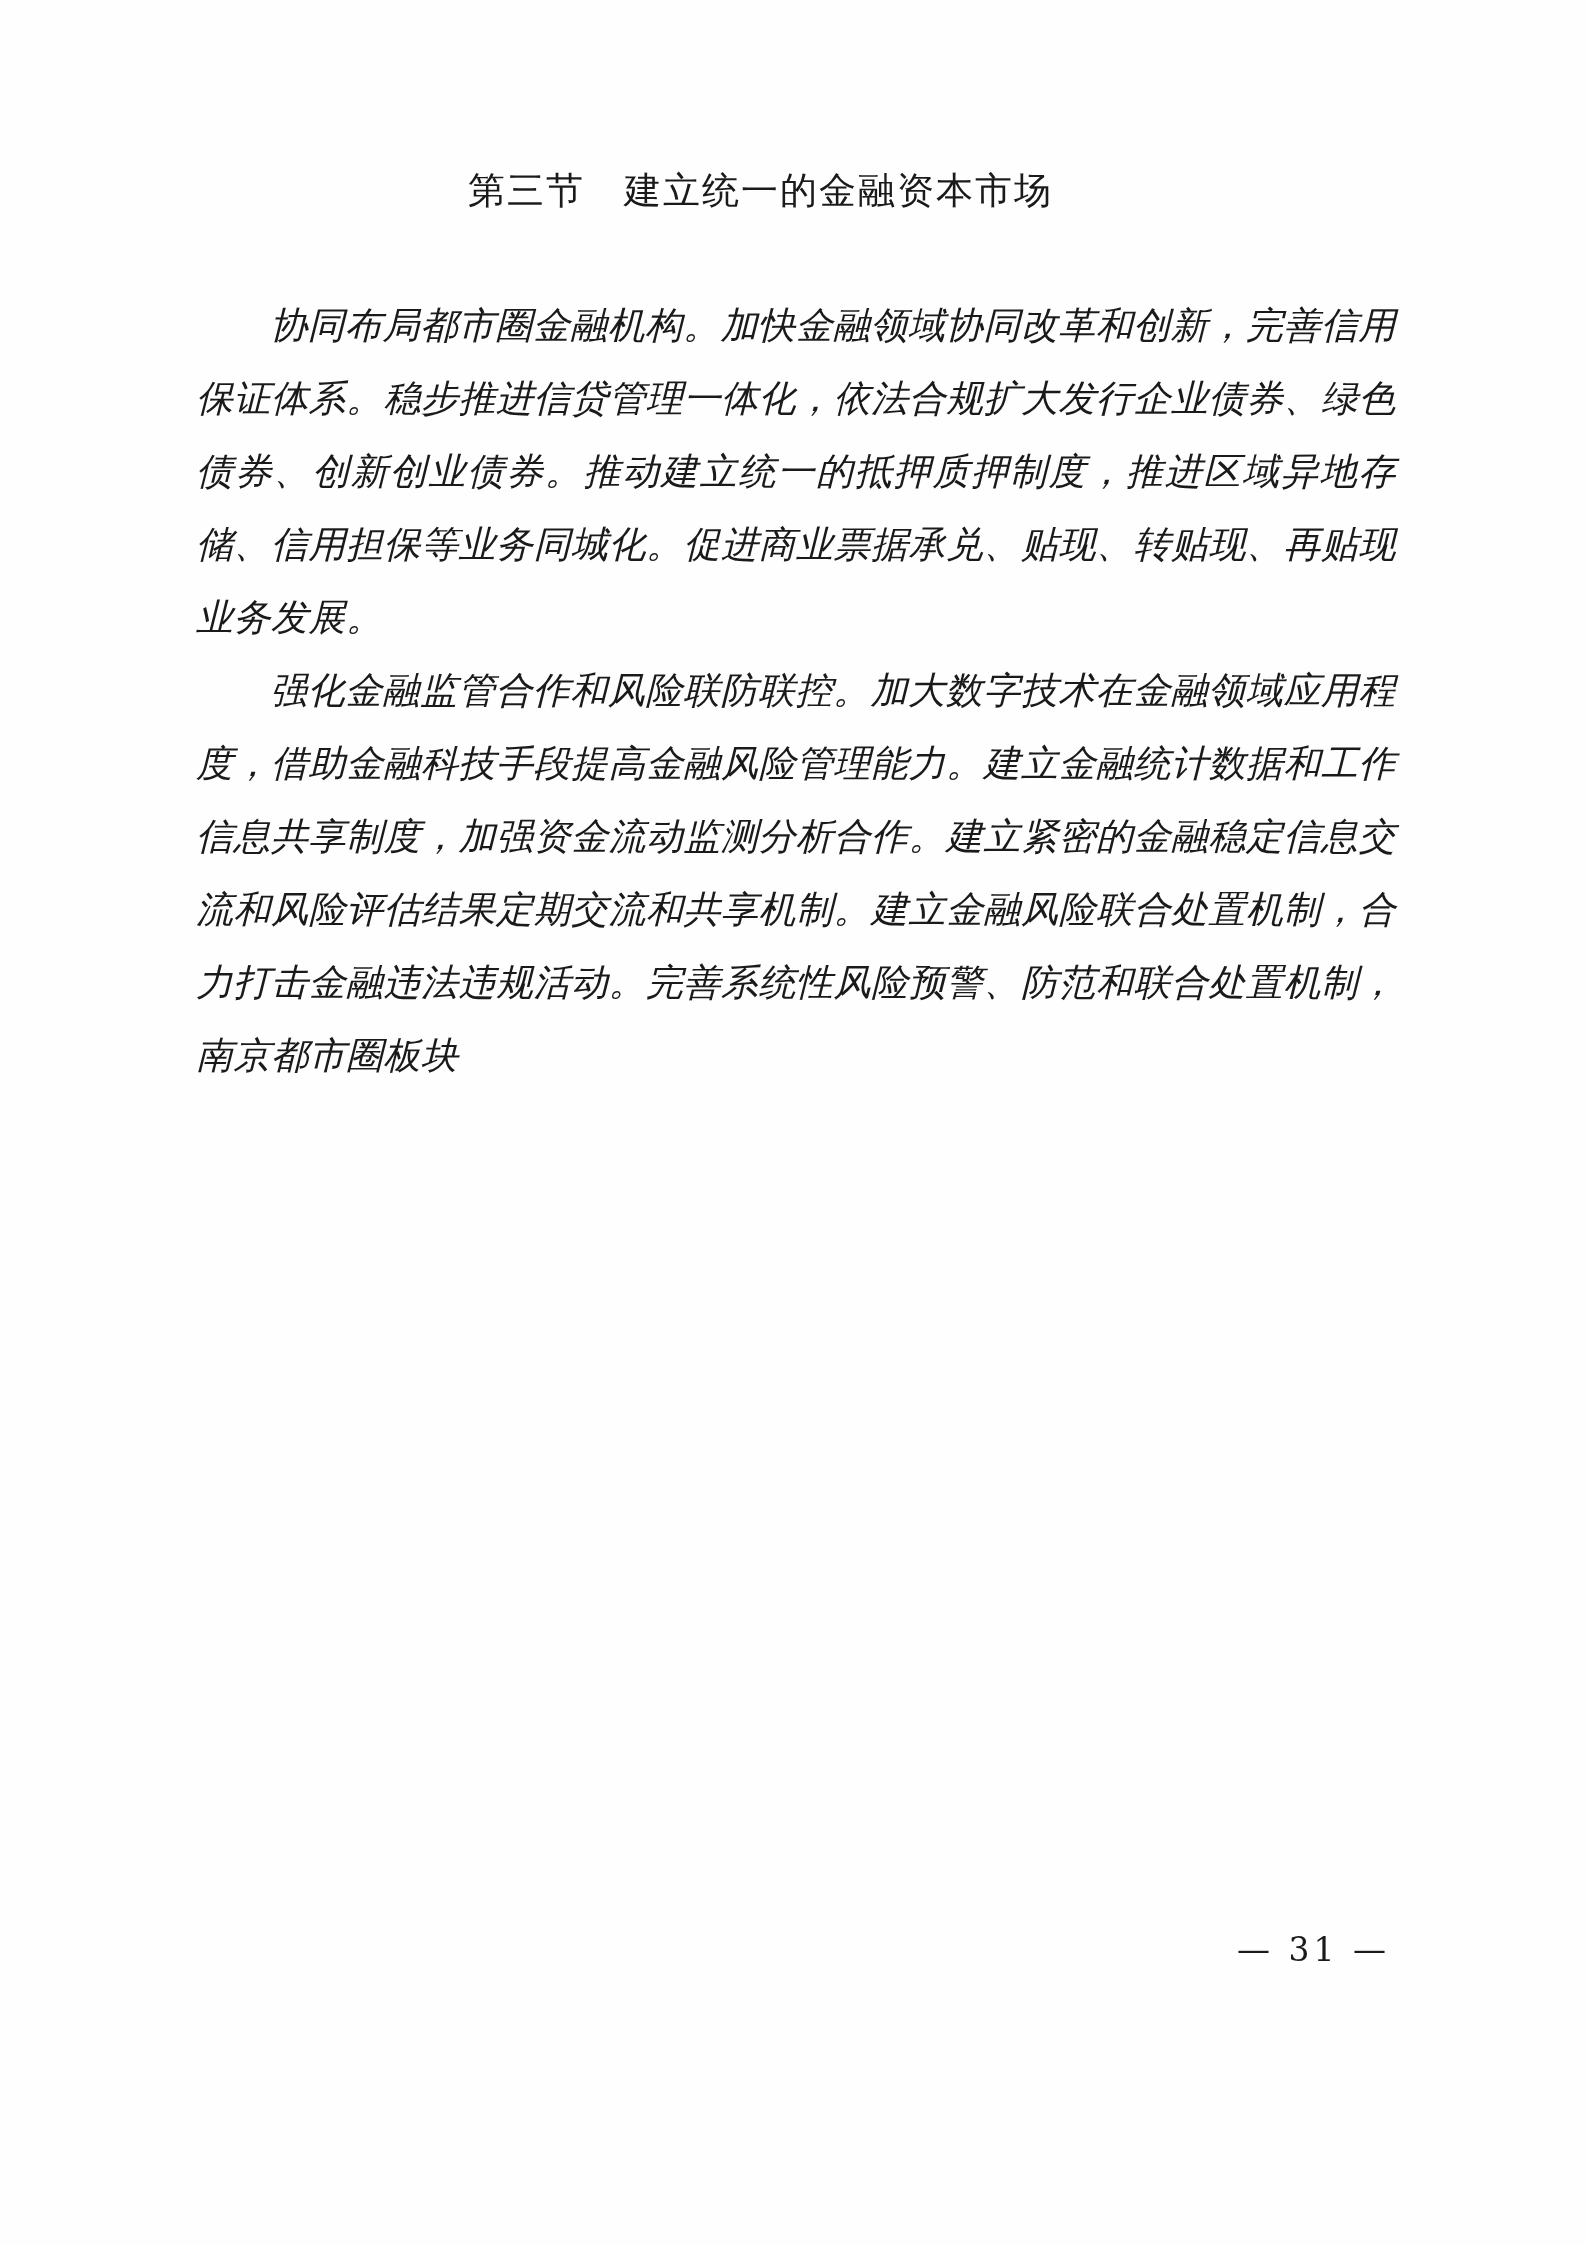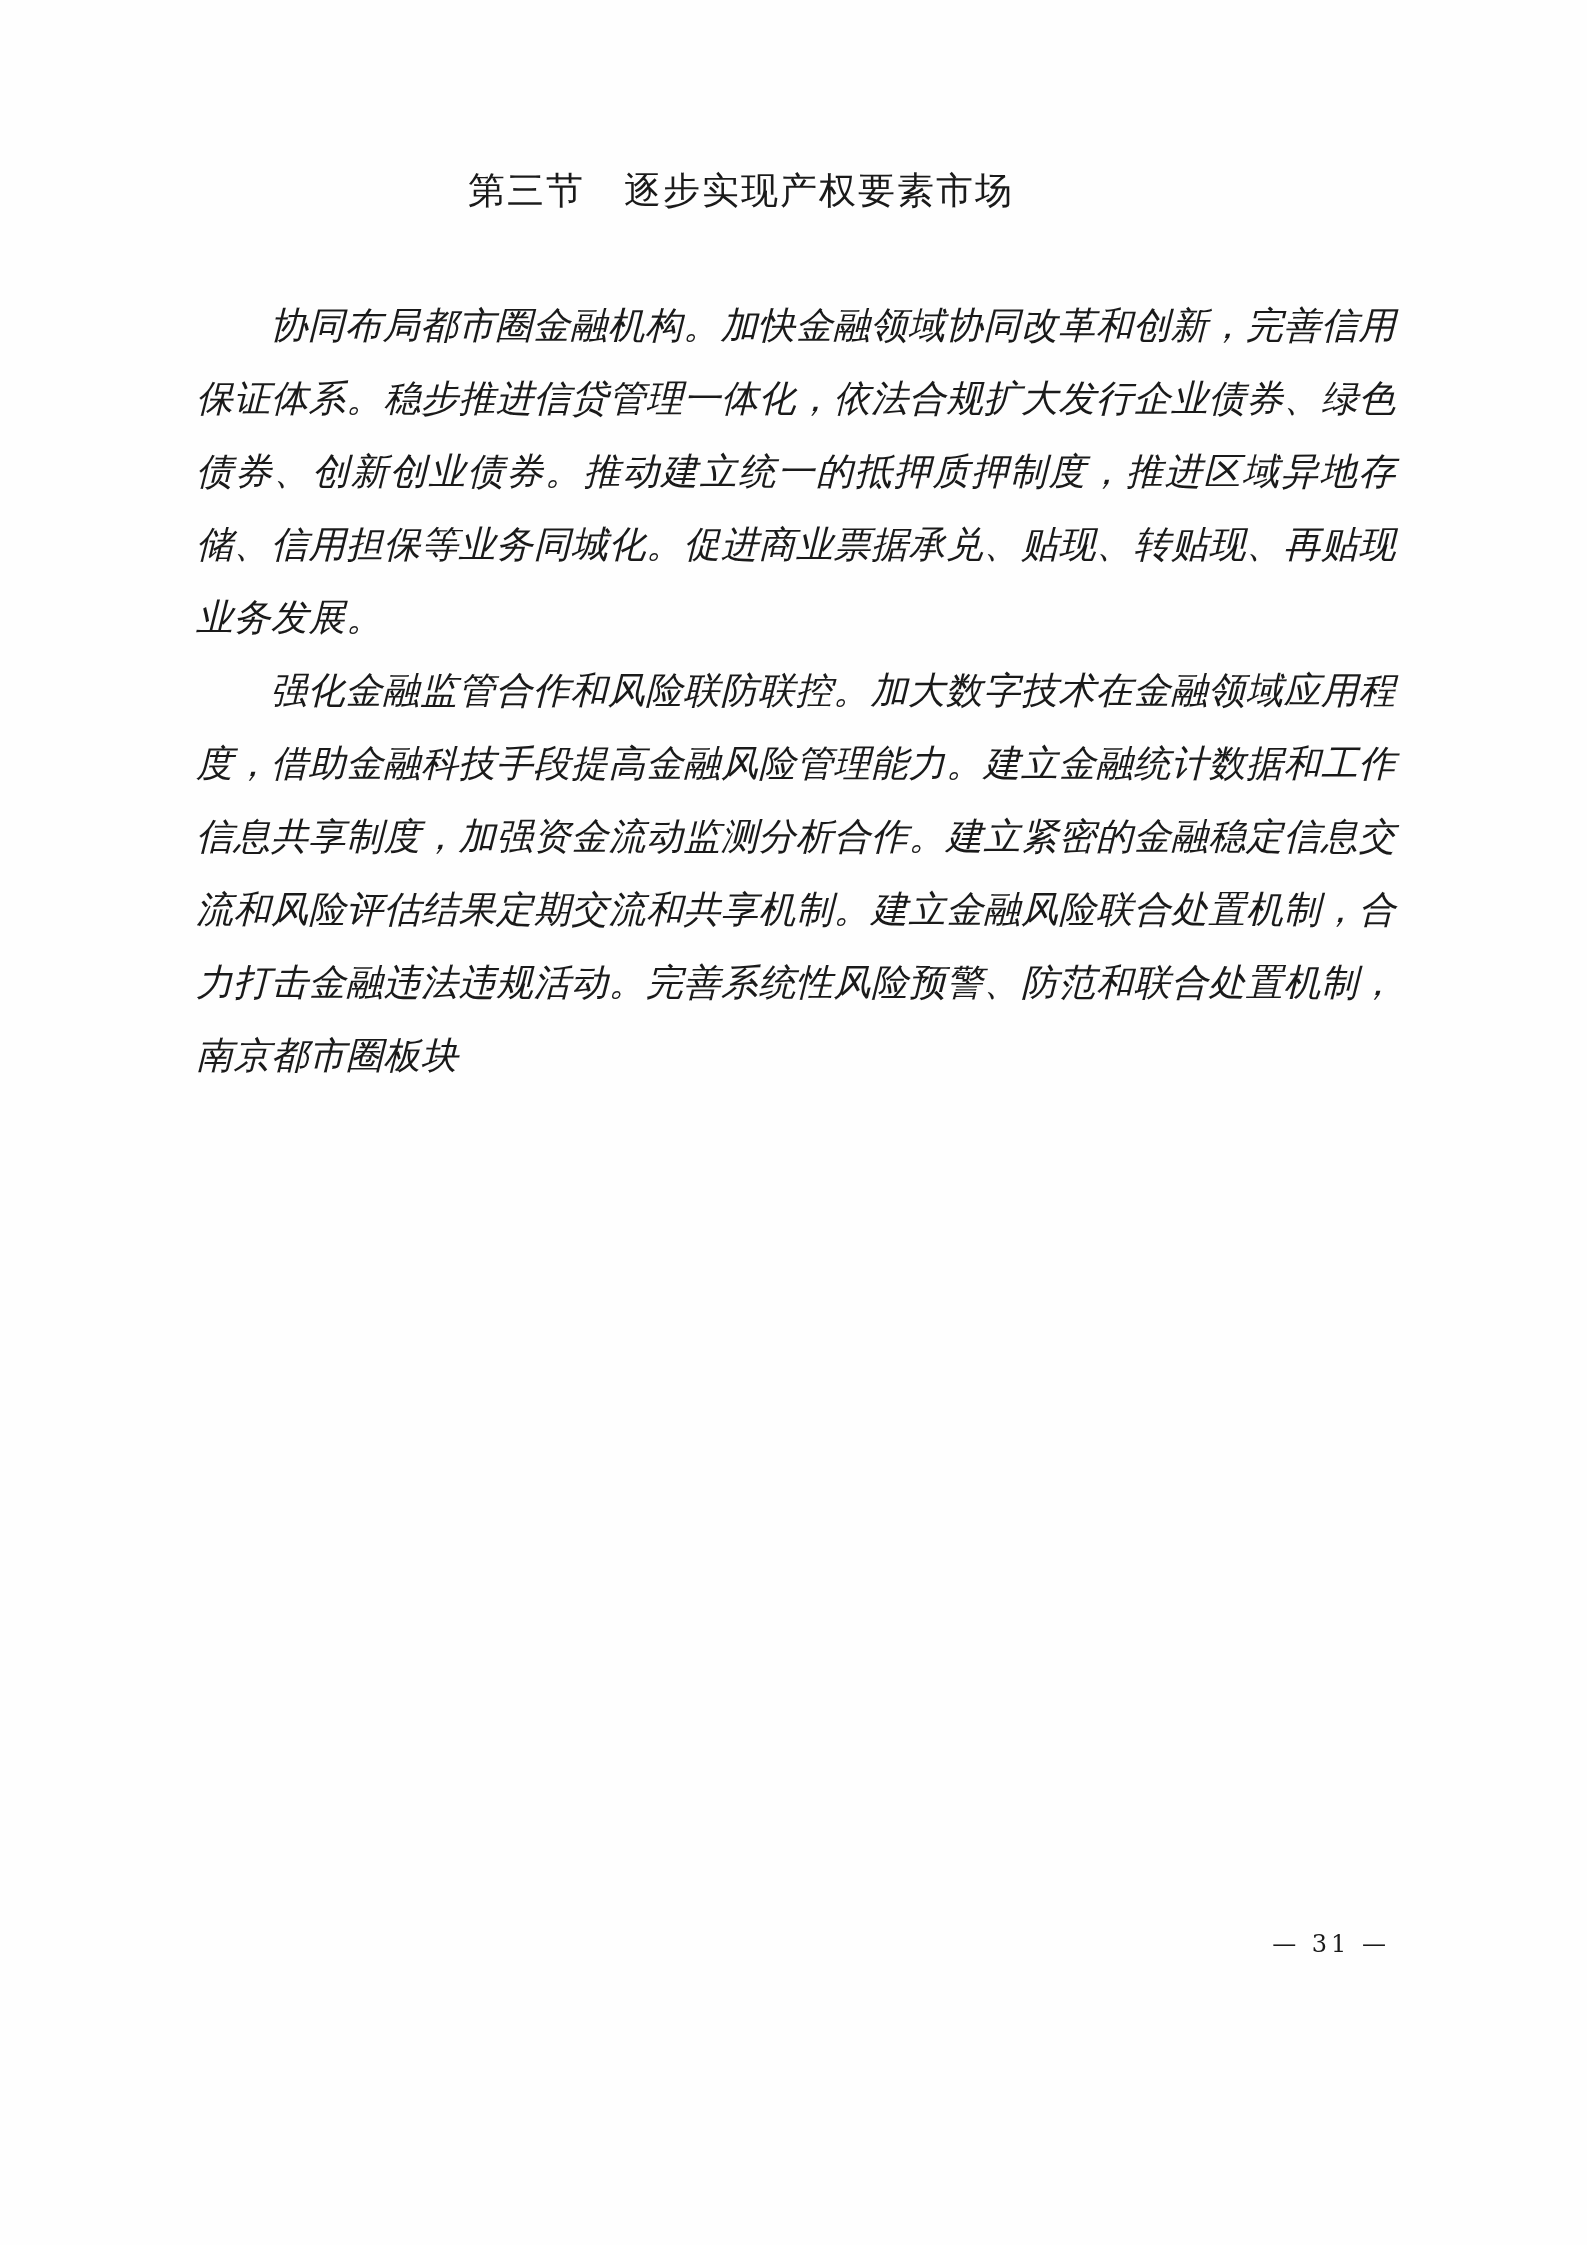--- a/index.html
+++ b/index.html
@@ -53,30 +53,30 @@
   }
   p.para + p.para {
     margin-top: 0;
   }
   .page-number {
     position: absolute;
     left: 0;
     top: 1930px;
     width: 1390px;
     text-align: right;
-    font-size: 24px;
+    font-size: 33px;
     letter-spacing: 4px;
     color: #1a1a1a;
   }
 </style>
 </head>
 <body>
 
 <div class="page">
   <div class="content">
-    <h1 class="section-title">第三节　逐步实现产权要素市场</h1>
+    <h1 class="section-title">第三节　建立统一的金融资本市场</h1>
     <div class="body-block">
       <p class="para">协同布局都市圈金融机构。加快金融领域协同改革和创新，完善信用保证体系。稳步推进信贷管理一体化，依法合规扩大发行企业债券、绿色债券、创新创业债券。推动建立统一的抵押质押制度，推进区域异地存储、信用担保等业务同城化。促进商业票据承兑、贴现、转贴现、再贴现业务发展。</p>
       <p class="para">强化金融监管合作和风险联防联控。加大数字技术在金融领域应用程度，借助金融科技手段提高金融风险管理能力。建立金融统计数据和工作信息共享制度，加强资金流动监测分析合作。建立紧密的金融稳定信息交流和风险评估结果定期交流和共享机制。建立金融风险联合处置机制，合力打击金融违法违规活动。完善系统性风险预警、防范和联合处置机制，南京都市圈板块</p>
     </div>
   </div>
   <div class="page-number">— 31 —</div>
 </div>
 
 </body></html>

